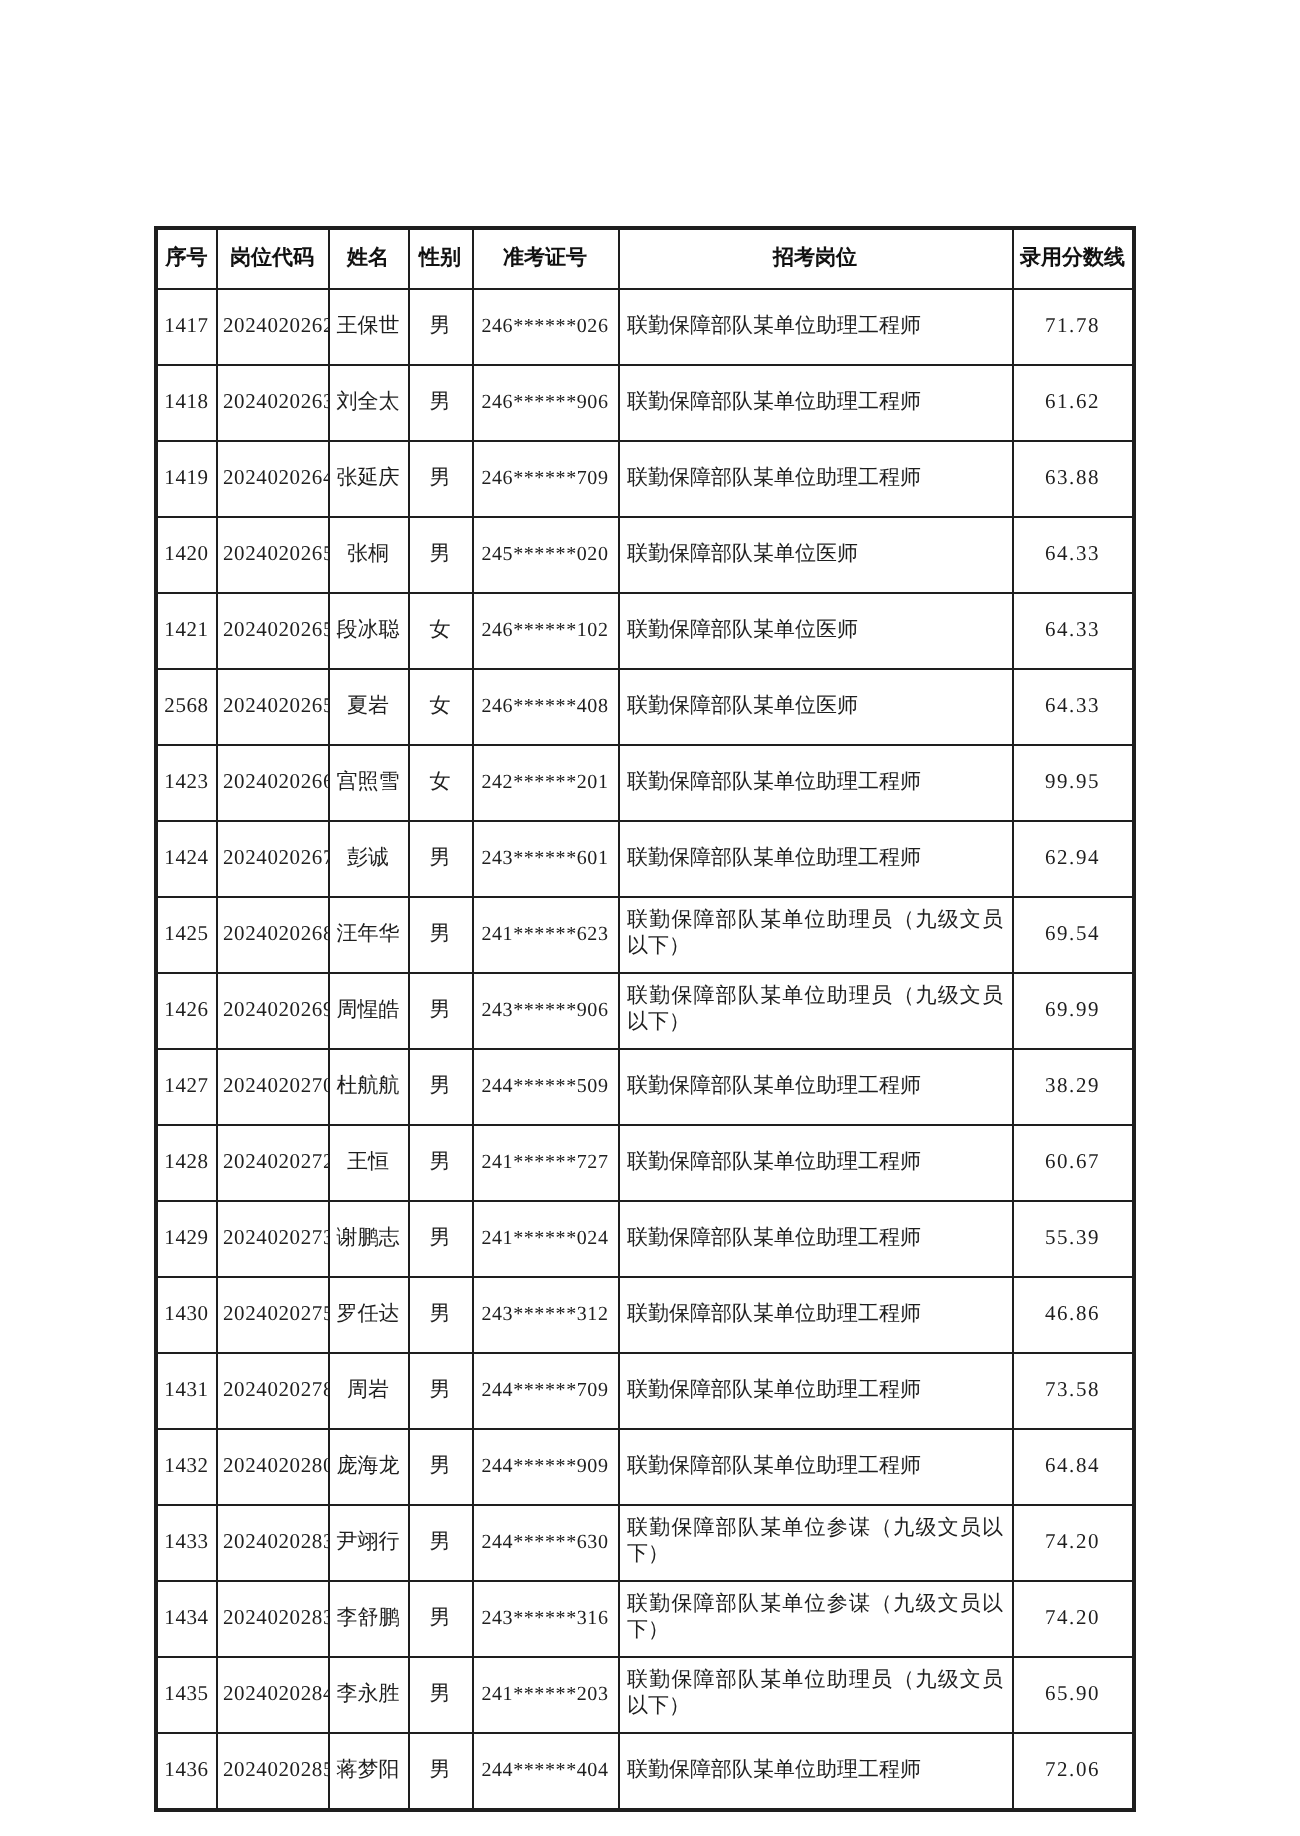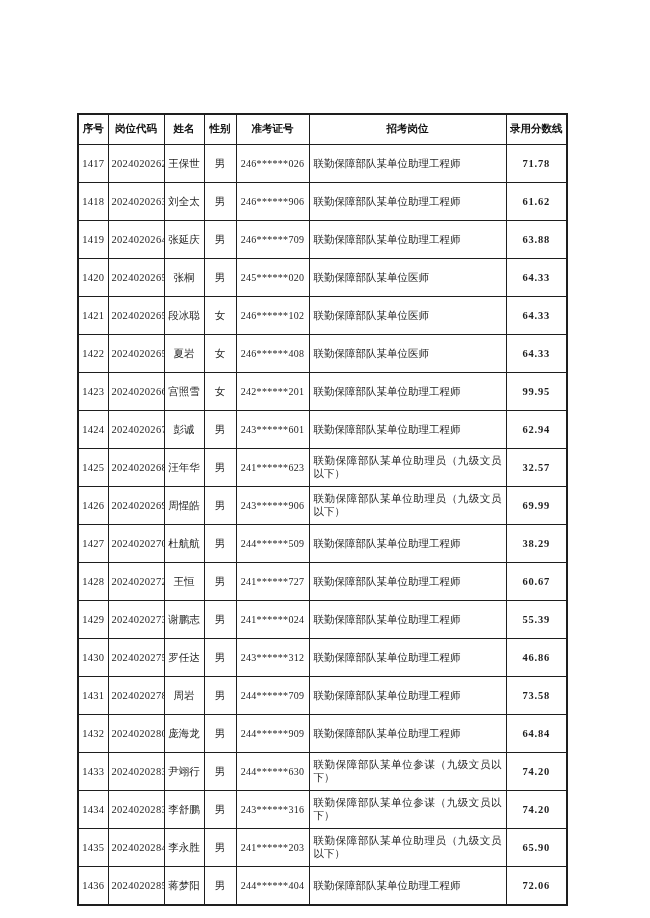--- a/index.html
+++ b/index.html
@@ -58,21 +58,20 @@
     padding: 12px 1px;
   }
   .score-table td.col-position {
     text-align: justify;
     text-align-last: left;
     text-justify: inter-character;
     padding: 2px 4px;
   }
   .score-table td.col-score {
     letter-spacing: 0.8px;
-    font-weight: bold;
   }
   col.c-index    { width: 30px; }
   col.c-code     { width: 56px; }
   col.c-name     { width: 40px; }
   col.c-gender   { width: 32px; }
   col.c-exam     { width: 73px; }
   col.c-position { width: 197px; }
   col.c-score    { width: 61px; }
 </style>
 </head>
@@ -140,21 +139,21 @@
         <tr>
           <td class="col-index">1421</td>
           <td class="col-code">2024020265</td>
           <td class="col-name">段冰聪</td>
           <td class="col-gender">女</td>
           <td class="col-exam">246******102</td>
           <td class="col-position">联勤保障部队某单位医师</td>
           <td class="col-score">64.33</td>
         </tr>
         <tr>
-          <td class="col-index">1422</td>
+          <td class="col-index">2568</td>
           <td class="col-code">2024020265</td>
           <td class="col-name">夏岩</td>
           <td class="col-gender">女</td>
           <td class="col-exam">246******408</td>
           <td class="col-position">联勤保障部队某单位医师</td>
           <td class="col-score">64.33</td>
         </tr>
         <tr>
           <td class="col-index">1423</td>
           <td class="col-code">2024020266</td>
@@ -173,21 +172,21 @@
           <td class="col-position">联勤保障部队某单位助理工程师</td>
           <td class="col-score">62.94</td>
         </tr>
         <tr>
           <td class="col-index">1425</td>
           <td class="col-code">2024020268</td>
           <td class="col-name">汪年华</td>
           <td class="col-gender">男</td>
           <td class="col-exam">241******623</td>
           <td class="col-position">联勤保障部队某单位助理员（九级文员以下）</td>
-          <td class="col-score">32.57</td>
+          <td class="col-score">69.54</td>
         </tr>
         <tr>
           <td class="col-index">1426</td>
           <td class="col-code">2024020269</td>
           <td class="col-name">周惺皓</td>
           <td class="col-gender">男</td>
           <td class="col-exam">243******906</td>
           <td class="col-position">联勤保障部队某单位助理员（九级文员以下）</td>
           <td class="col-score">69.99</td>
         </tr>

